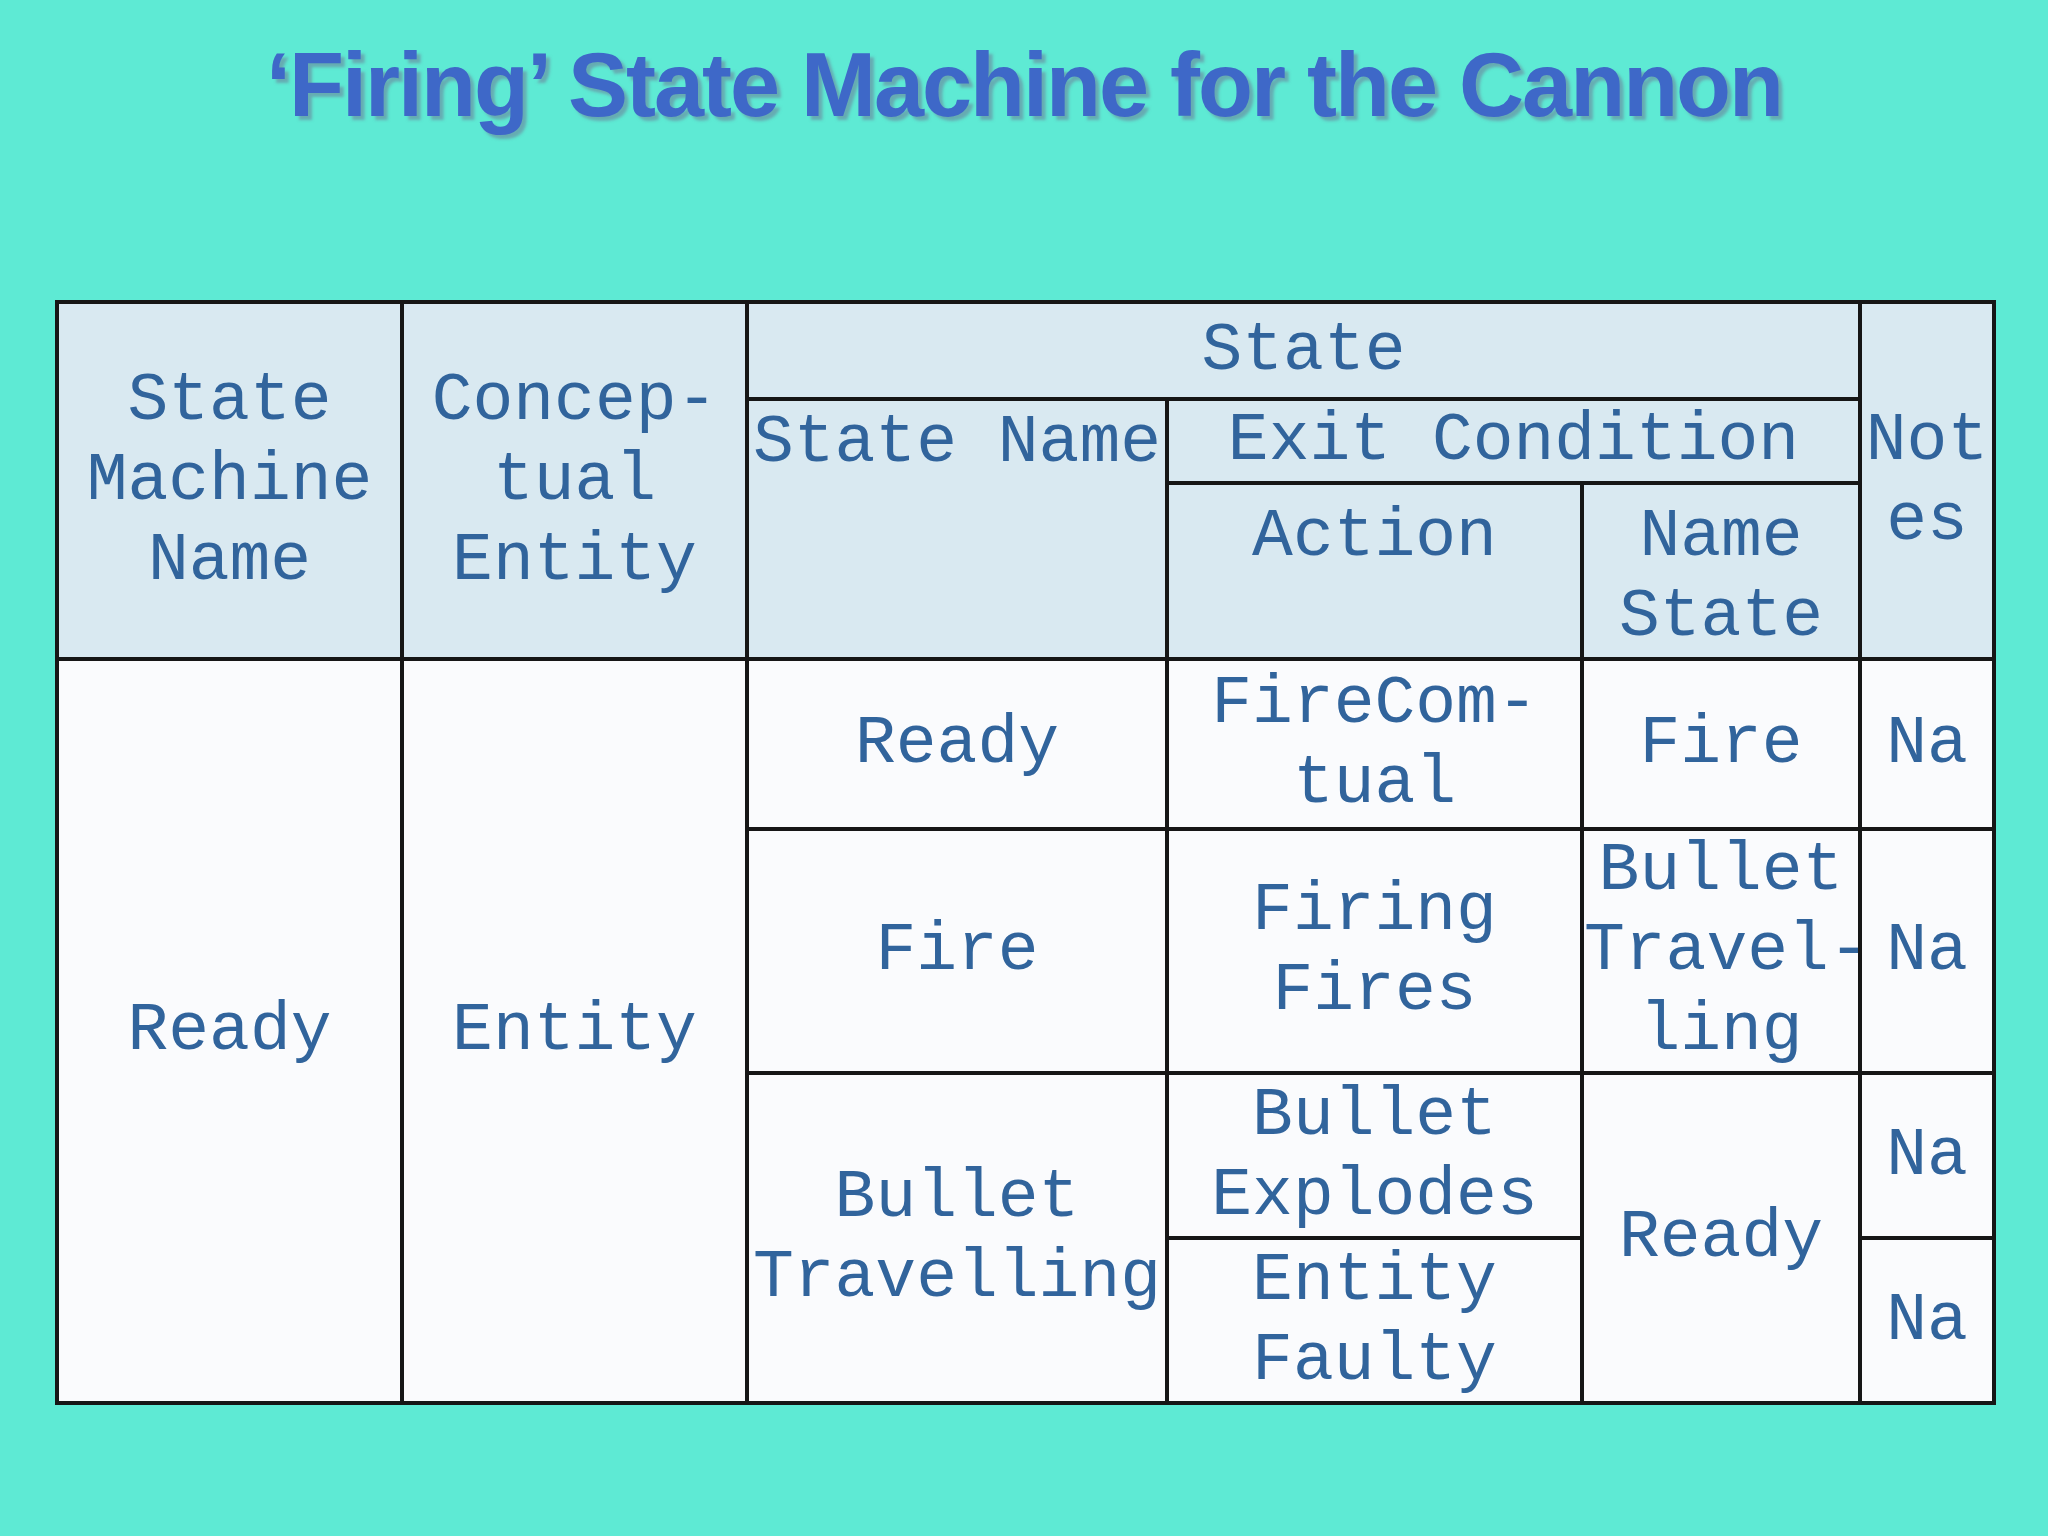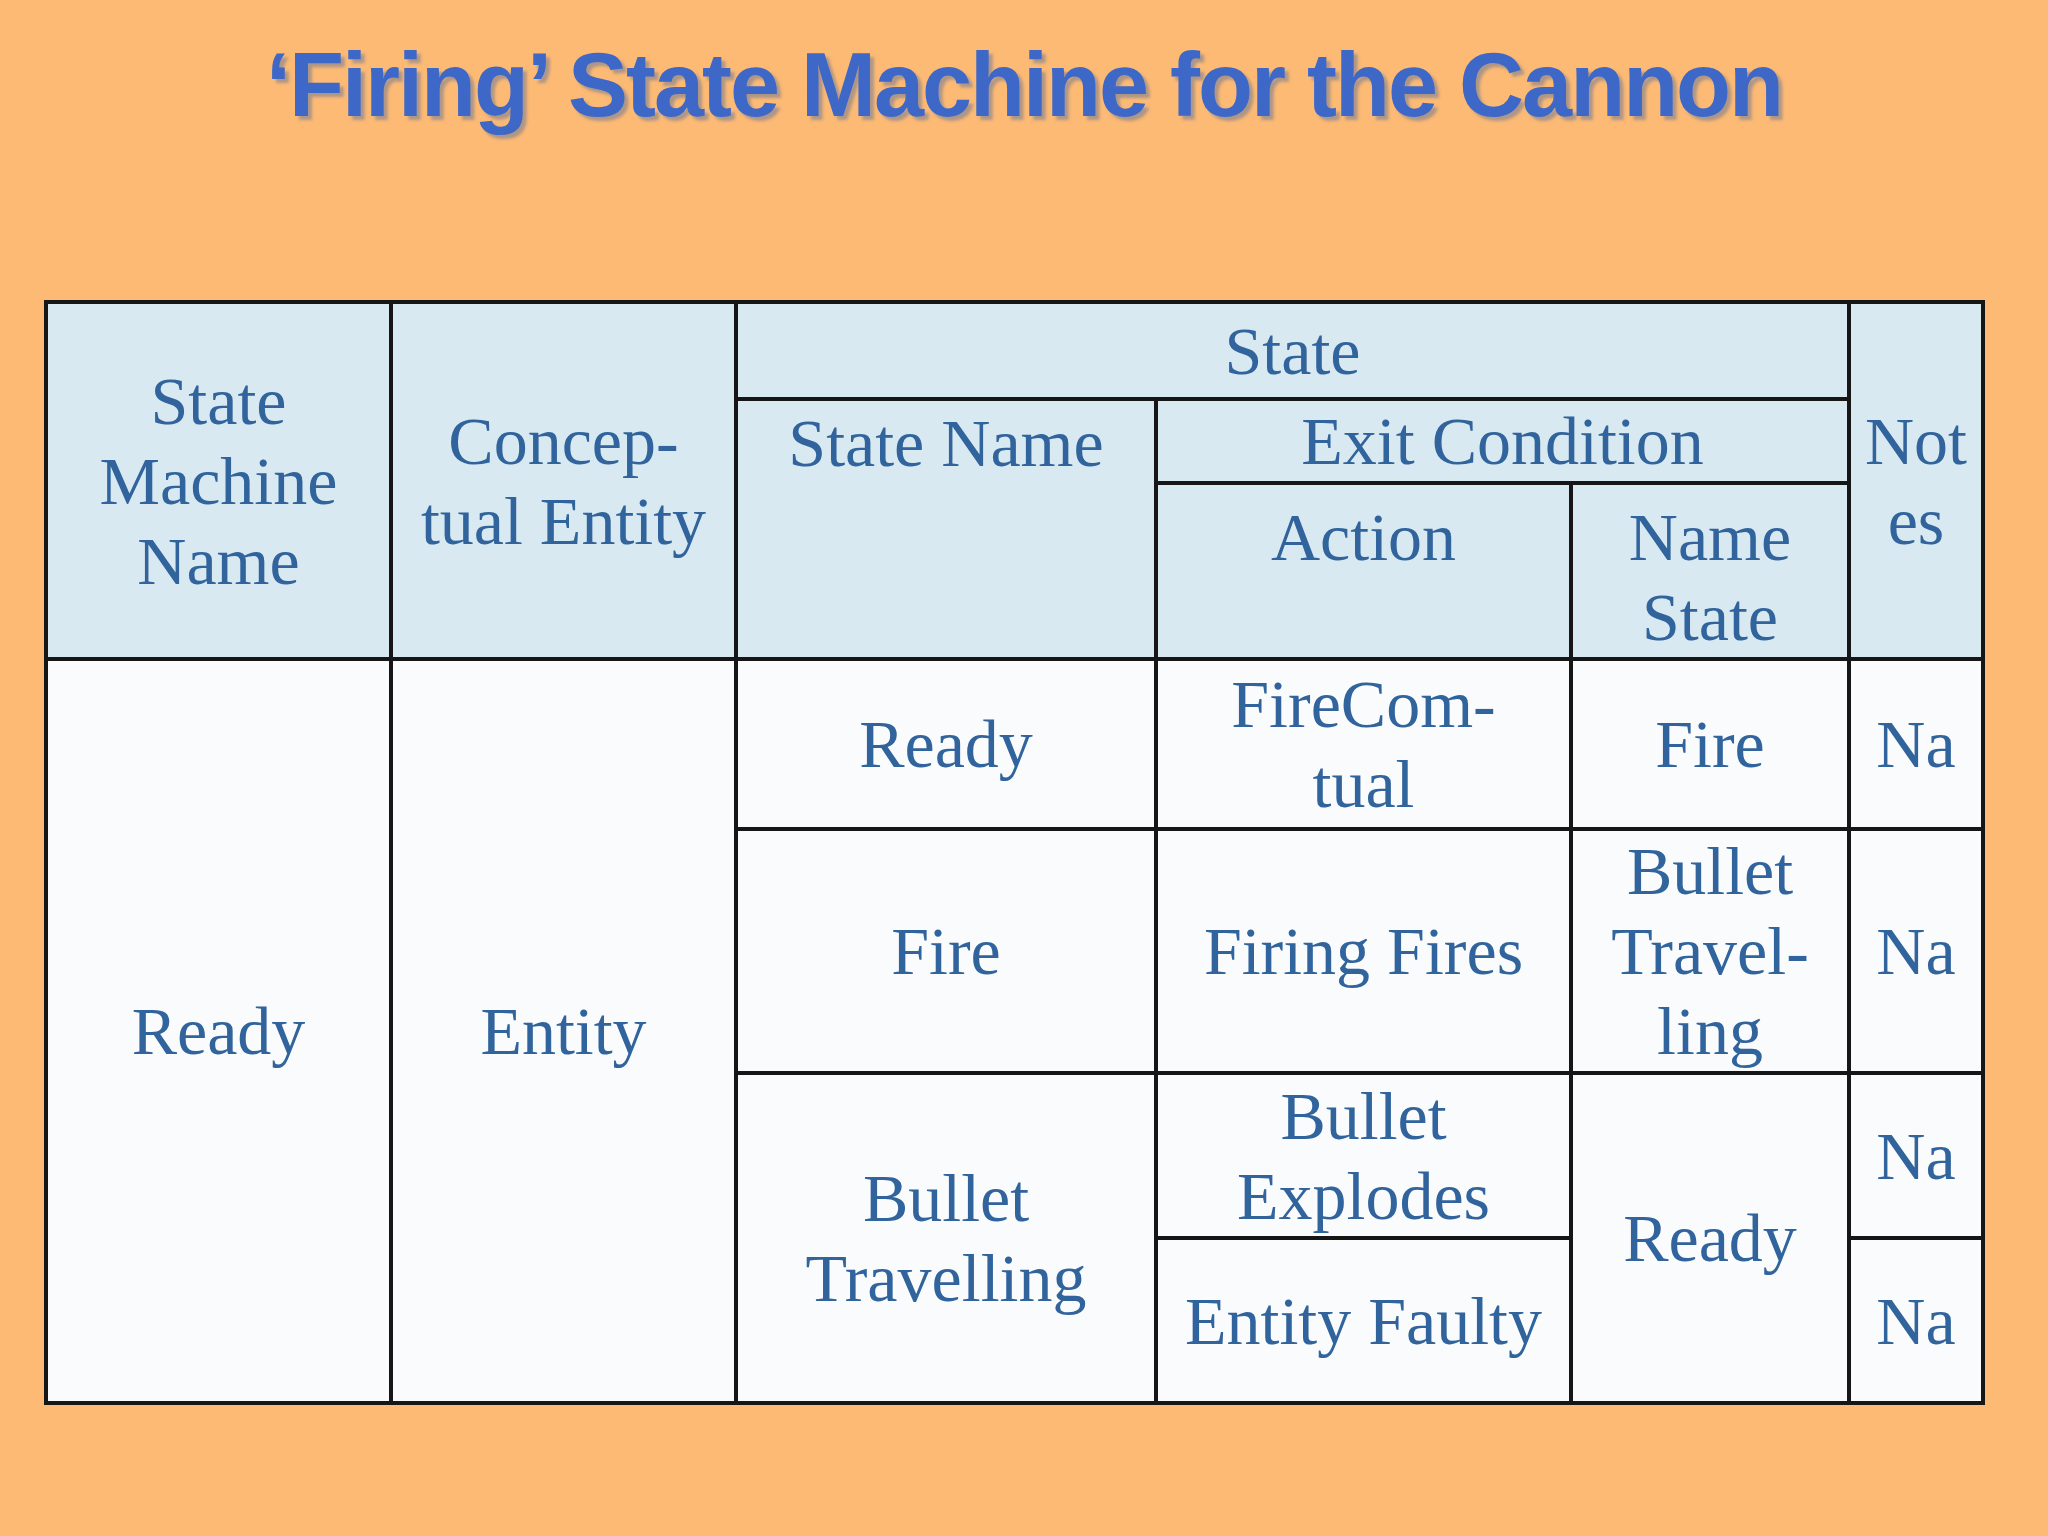--- a/index.html
+++ b/index.html
@@ -4,46 +4,47 @@
 <style>
   html, body {
     margin: 0;
     padding: 0;
     background: #ffffff;
   }
   .slide {
     position: relative;
     width: 2048px;
     height: 1536px;
-    background: #fdba74;
+    background: #5eead4;
     overflow: hidden;
     font-family: "Liberation Serif", "DejaVu Serif", serif;
   }
   .title {
     position: absolute;
     left: 0;
     top: 34px;
     width: 2048px;
     margin: 0;
     text-align: center;
     font-family: "Liberation Sans", "DejaVu Sans", sans-serif;
     font-weight: bold;
     font-size: 90px;
     letter-spacing: -2px;
     color: #3e68c8;
     text-shadow: 4px 4px 3px rgba(110, 120, 150, 0.55);
     white-space: pre-line;
   }
   table.sm-table {
     position: absolute;
-    left: 44px;
+    left: 55px;
     top: 300px;
     width: 1937px;
     border-collapse: collapse;
     table-layout: fixed;
+    font-family: Liberation Mono, monospace;
   }
   .sm-table th, .sm-table td {
     border: 4px solid #161616;
     padding: 0;
     text-align: center;
     vertical-align: middle;
     font-weight: normal;
     font-size: 68px;
     line-height: 80px;
     color: #31649c;

